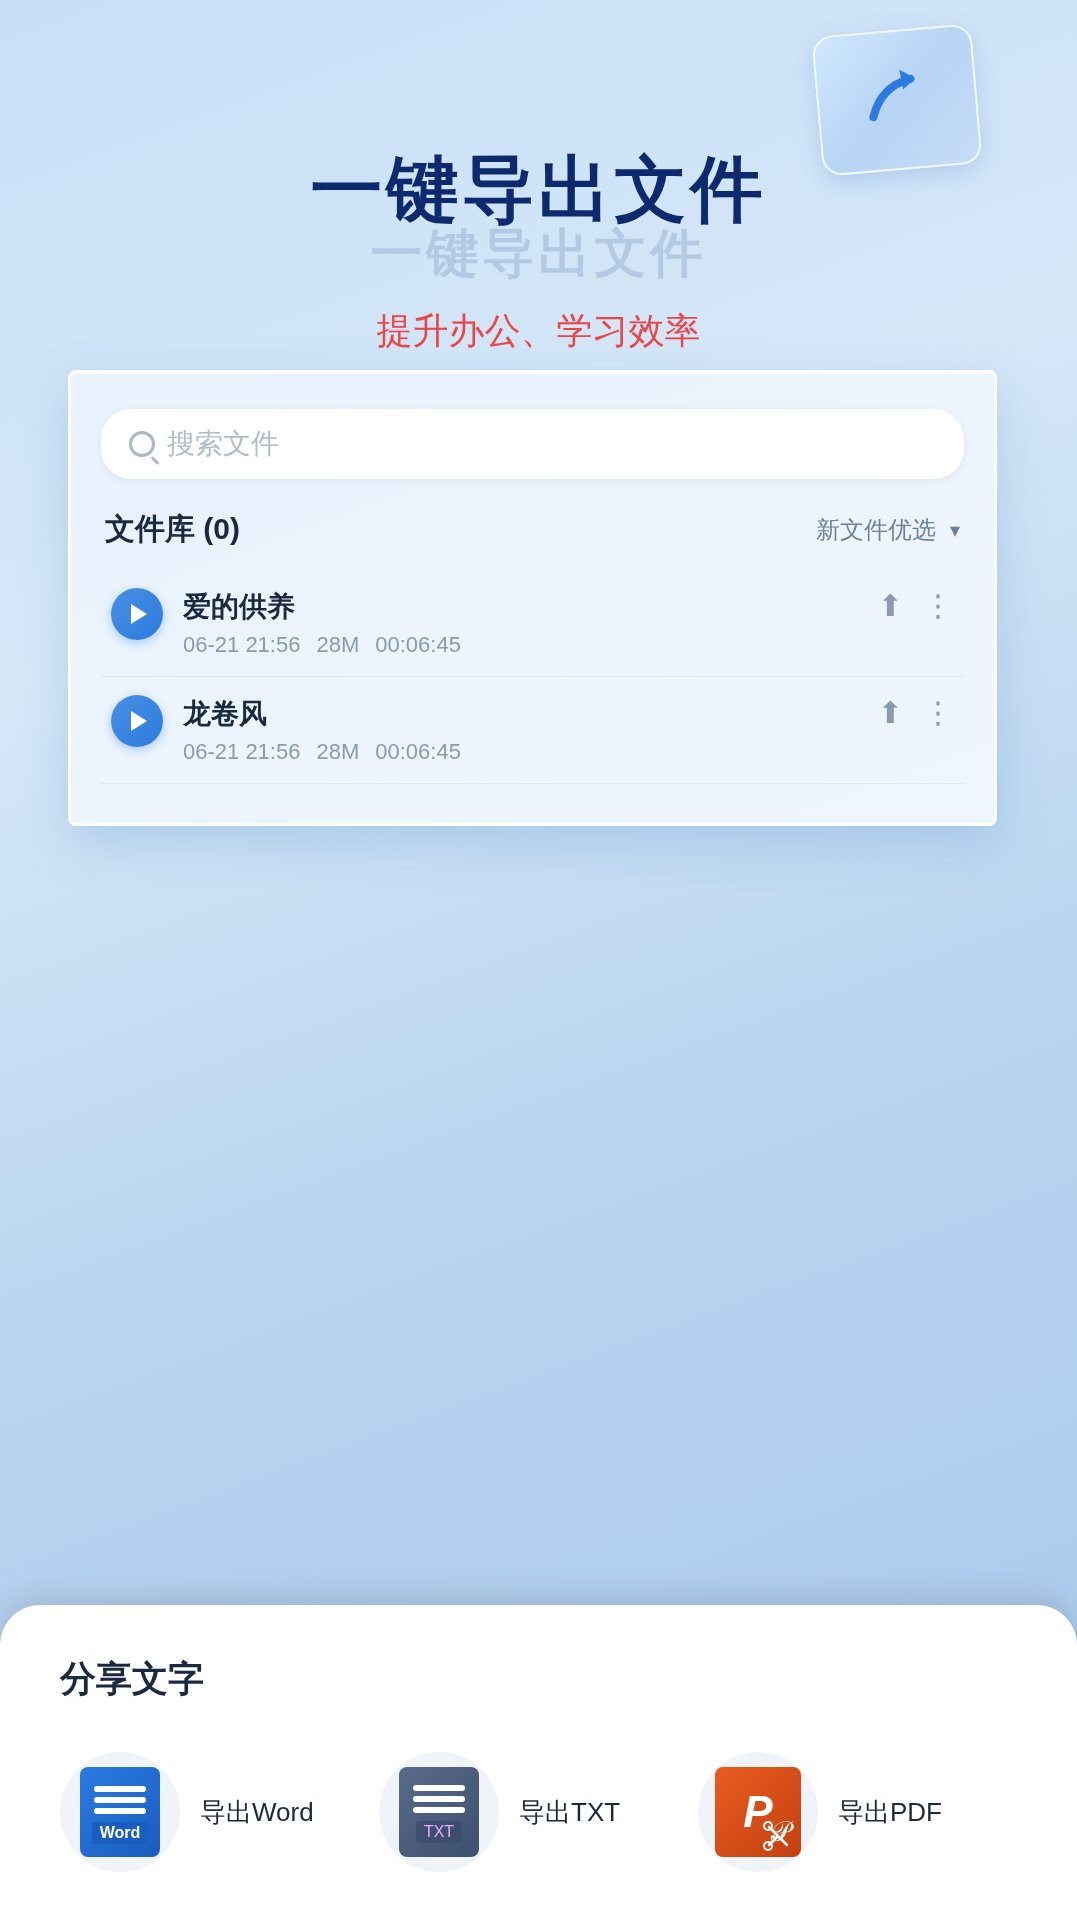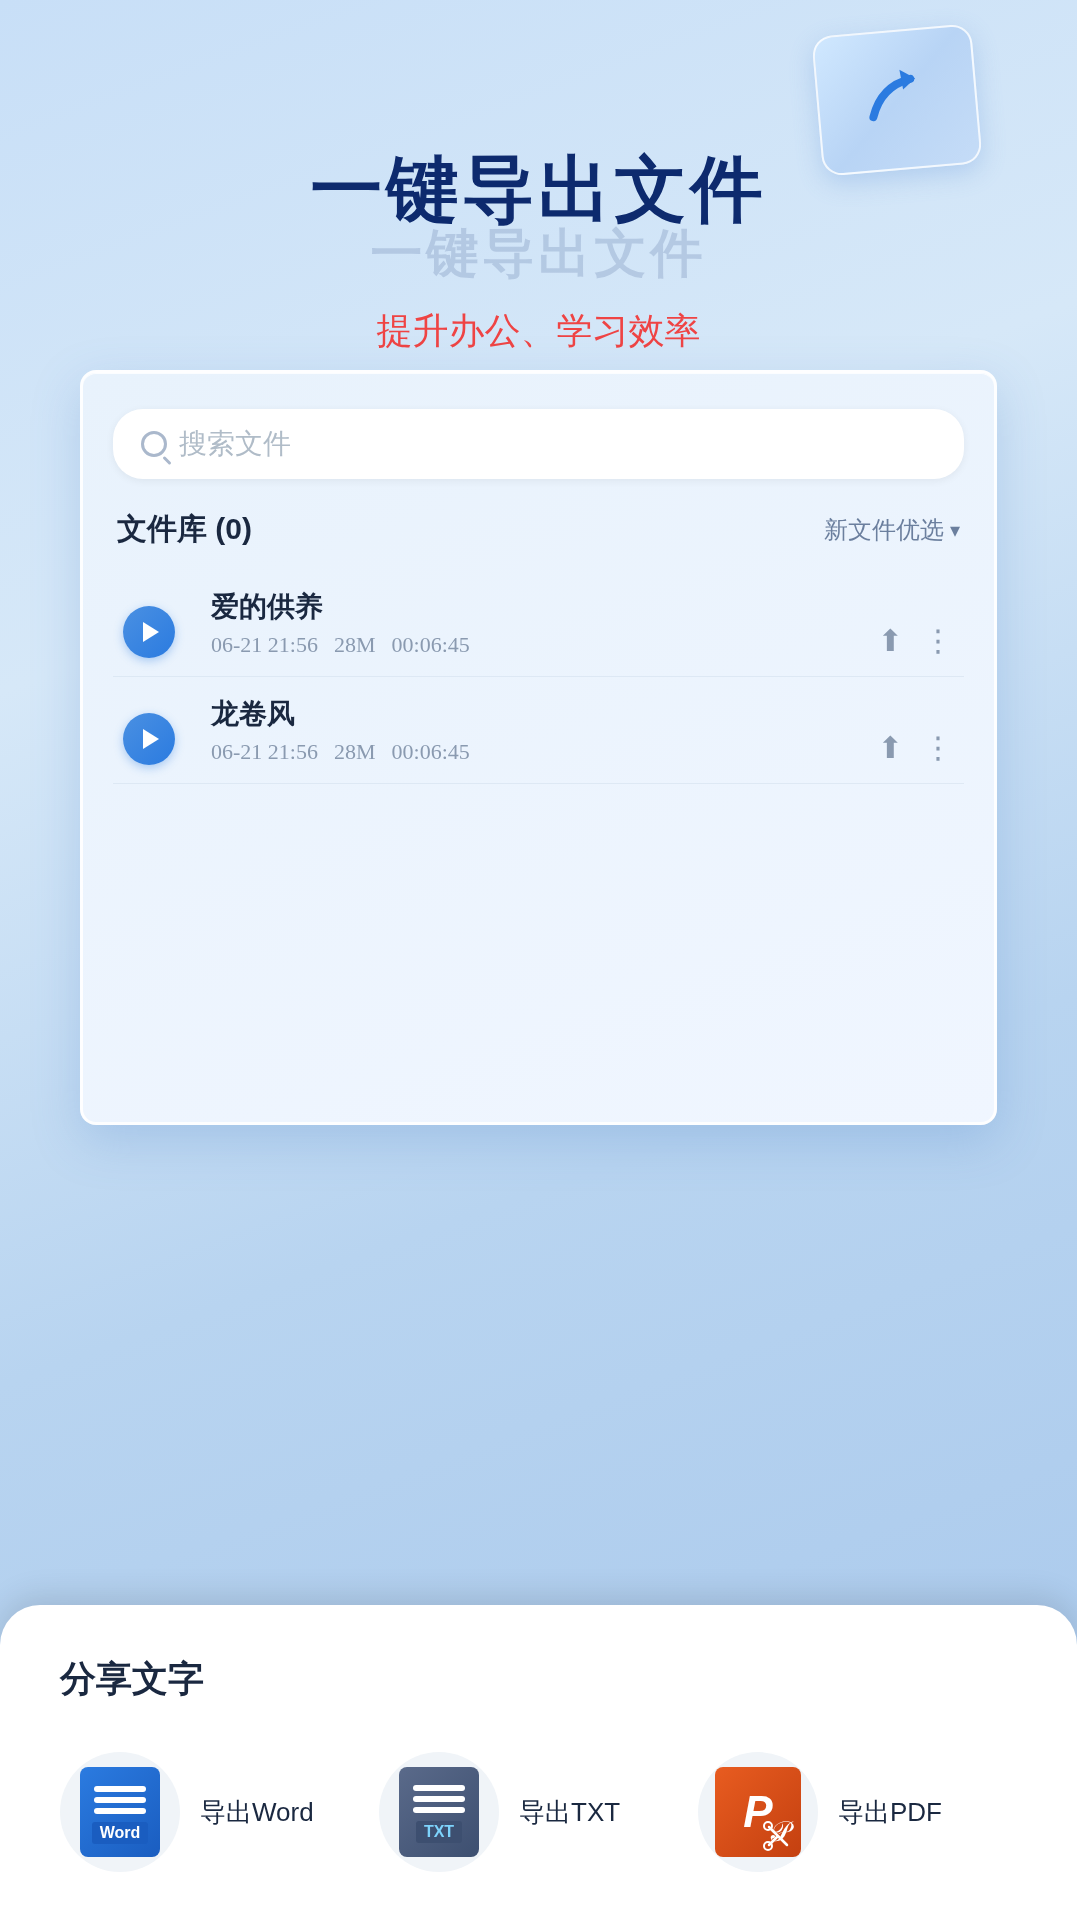--- a/index.html
+++ b/index.html
@@ -59,28 +59,28 @@
       font-size: 36px;
       color: #ef4444;
       margin-top: 18px;
       font-weight: 400;
     }
 
     
     .phone-mockup {
       position: absolute;
       top: 370px;
-      left: 80px;
+      left: 68px;
       right: 80px;
       background: linear-gradient(160deg, #e8f2fc 0%, #f0f6ff 100%);
-      border-radius: 16px;
+      border-radius: 8px;
       border: 3px solid rgba(255,255,255,0.9);
       box-shadow: 0 16px 48px rgba(80,130,200,0.25), inset 0 1px 0 rgba(255,255,255,0.8);
       padding: 36px 30px 40px;
-      height: 755px;
+      height: 456px;
     }
 
     
     .search-bar {
       background: white;
       border-radius: 30px;
       padding: 16px 28px;
       display: flex;
       align-items: center;
       gap: 12px;
@@ -120,37 +120,36 @@
       padding: 0 4px;
     }
     .file-list-title {
       font-size: 30px;
       font-weight: 700;
       color: #1a2840;
     }
     .file-sort {
       display: flex;
       align-items: center;
-      gap: 6px;
+      gap: 14px;
       color: #6b7f9e;
       font-size: 24px;
     }
     .chevron-down {
       font-size: 20px;
       color: #6b7f9e;
     }
 
     
     .file-item {
       display: flex;
-      align-items: flex-end;
+      align-items: flex-start;
       padding: 18px 10px;
       border-bottom: 1px solid rgba(200,215,230,0.4);
-      gap: 36px;
-      font-family: Liberation Serif, serif;
+      gap: 20px;
     }
     .play-button {
       width: 52px;
       height: 52px;
       background: linear-gradient(135deg, #4a90e2, #2b7be0);
       border-radius: 50%;
       display: flex;
       align-items: center;
       justify-content: center;
       flex-shrink: 0;
@@ -281,23 +280,23 @@
       gap: 4px;
     }
     .txt-lines {
       display: flex;
       flex-direction: column;
       gap: 5px;
       padding: 4px 8px;
     }
     .txt-label-tag {
       background: #3d4f70;
-      color: #7dd3fc;
+      color: #f0abfc;
       font-size: 16px;
-      font-weight: 700;
+      font-weight: 400;
       padding: 2px 8px;
       border-radius: 3px;
     }
 
     
     .pdf-icon-inner {
       width: 86px;
       height: 90px;
       background: linear-gradient(135deg, #e85c20, #c44010);
       border-radius: 8px;

